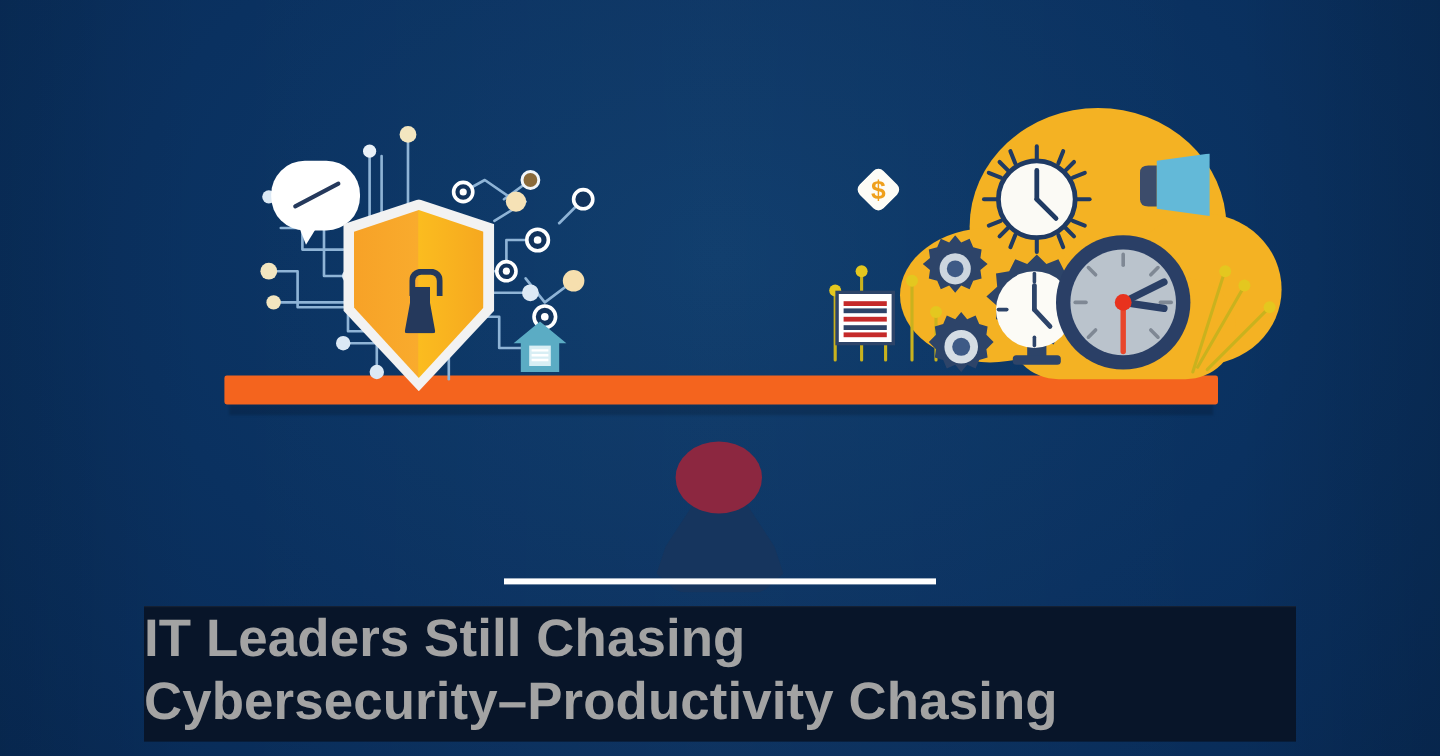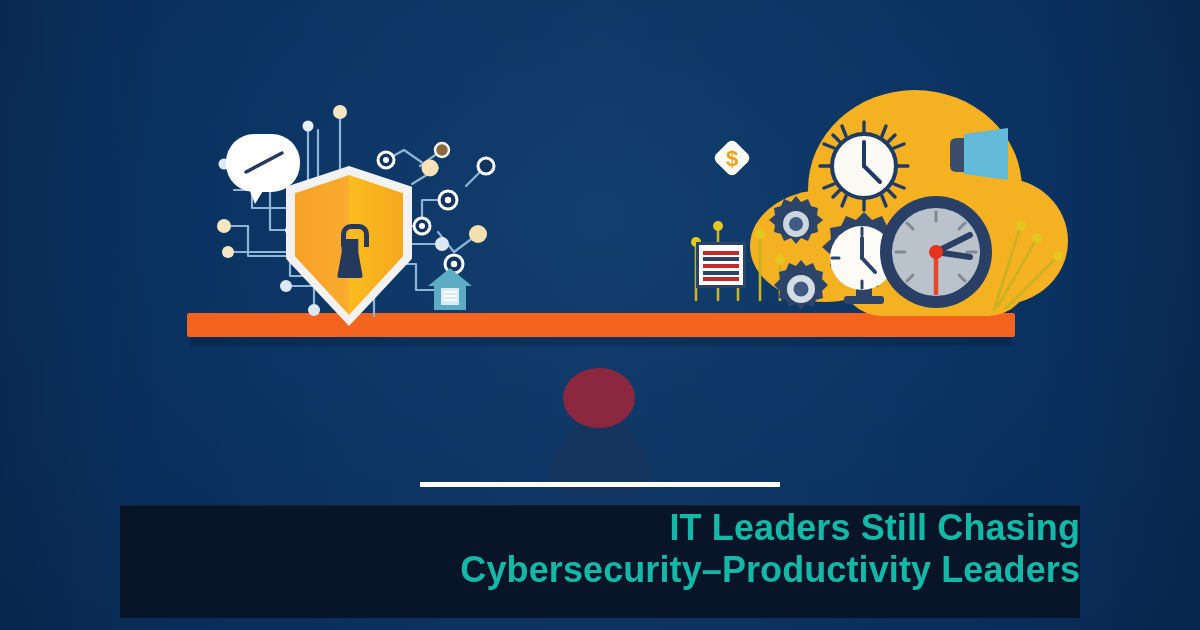--- a/index.html
+++ b/index.html
@@ -64,22 +64,22 @@
   .smallclock{position:absolute;left:138px;top:142px;width:68px;height:74px;z-index:5;}
   .dollar{position:absolute;left:22px;top:56px;width:40px;height:40px;z-index:3;}
   .megaphone{position:absolute;left:258px;top:46px;width:64px;height:52px;z-index:2;}
   .doc{position:absolute;left:6px;top:160px;width:50px;height:46px;z-index:4;}
   svg.pins{position:absolute;left:-14px;top:110px;width:400px;height:128px;z-index:2;overflow:visible;}
 
   
   .rule{position:absolute;left:420px;top:482px;width:360px;height:5px;background:#ffffff;z-index:9;}
   .titlebar{position:absolute;left:120px;top:505px;width:960px;height:113px;background:#081529;z-index:8;
      box-shadow:inset 0 1px 0 rgba(255,255,255,.05);}
-  .title{position:absolute;left:0;right:0;top:2px;text-align:right;color:#14b8a6;
-     font-size:36px;font-weight:bold;line-height:1.18;letter-spacing:.1px;
+  .title{position:absolute;left:0;right:0;top:2px;text-align:left;color:#a3a3a3;
+     font-size:44px;font-weight:bold;line-height:1.18;letter-spacing:.1px;
      font-family:"Liberation Sans","DejaVu Sans",sans-serif;}
   .title .ln{display:block;}
 </style>
 </head>
 <body>
 
 <div id="stage">
 
   <div class="left-group">
 
@@ -284,17 +284,17 @@
   <div class="beam"></div>
   <div class="fulcrum">
     <div class="cone"></div>
     <div class="knob"></div>
   </div>
 
   <div class="rule"></div>
   <div class="titlebar">
     <div class="title">
       <span class="ln">IT Leaders Still Chasing</span>
-      <span class="ln">Cybersecurity–Productivity Leaders</span>
+      <span class="ln">Cybersecurity–Productivity Chasing</span>
     </div>
   </div>
 
 </div>
 
 </body></html>

